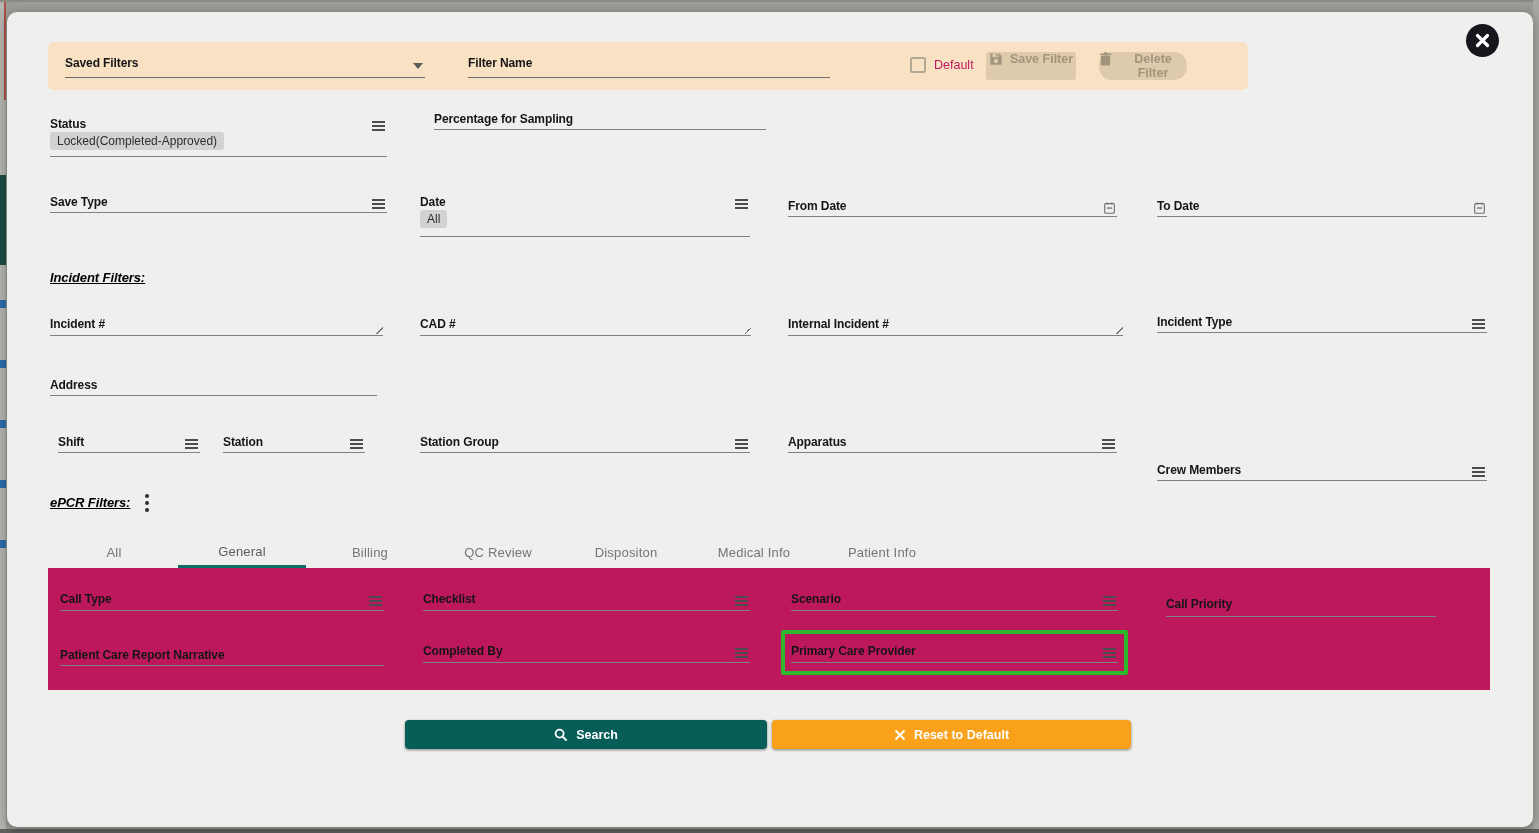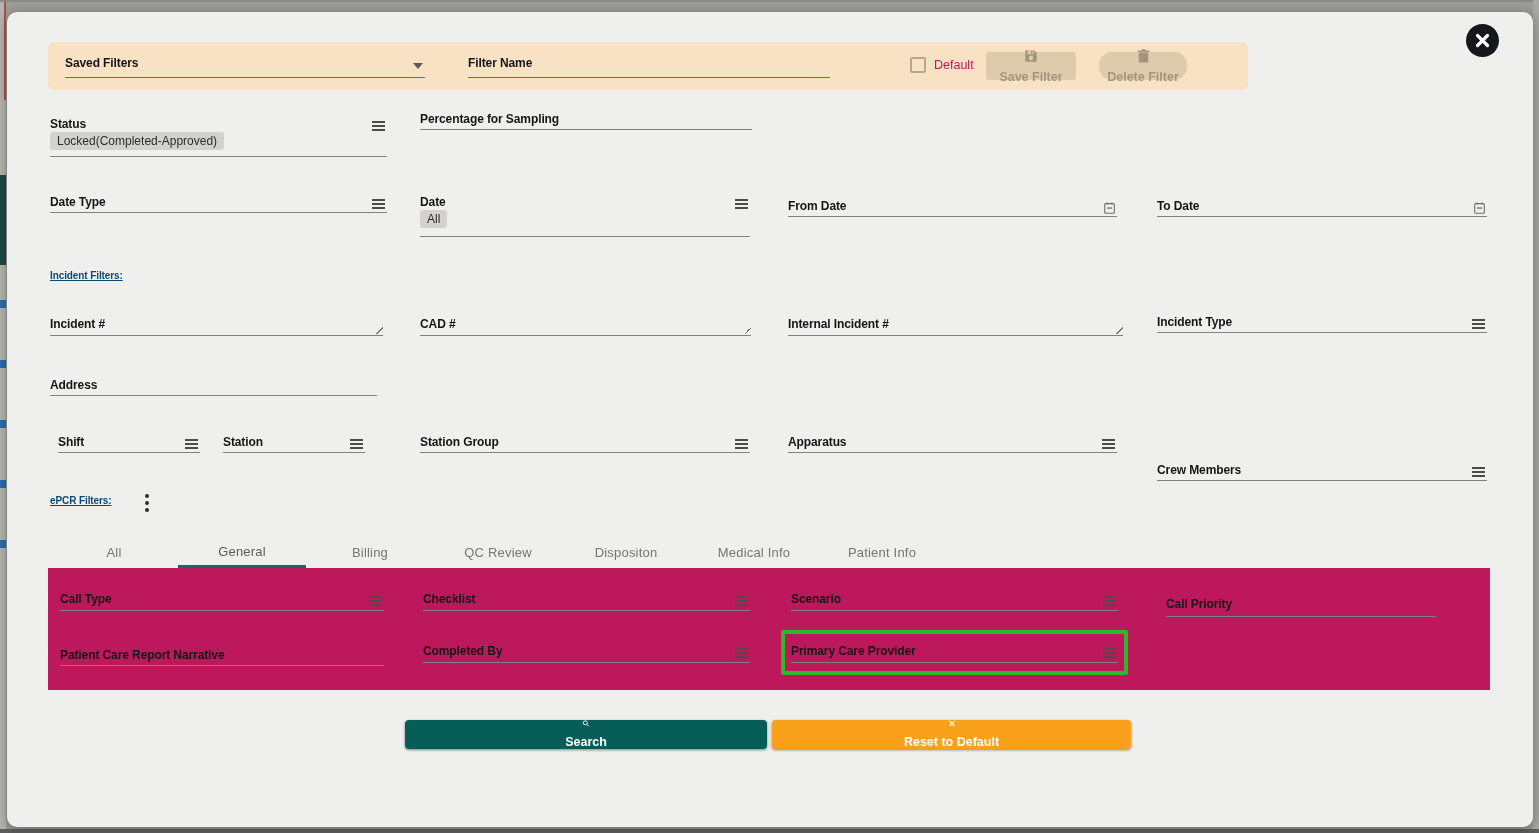--- a/index.html
+++ b/index.html
@@ -25,59 +25,59 @@
                background:#f8e2c3; border-radius:6px;padding-left:12px; }
   .bar-input { position:absolute; top:12px; height:24px; border-bottom:1px solid #6d6d6d; }
   .bar-input .lbl { position:absolute; left:0; top:2px; }
   .lbl { font-weight:700; font-size:12px; color:#151515; letter-spacing:-0.1px; white-space:nowrap; }
   .arrow-down { position:absolute; right:2px; top:9px; width:0; height:0;
                 border-left:5px solid transparent; border-right:5px solid transparent; border-top:6px solid #5a5a5a; }
   .checkbox { position:absolute; left:862px; top:15px; width:16px; height:16px;
               border:2px solid #b3a893; border-radius:2px; background:transparent; }
   .default-lbl { position:absolute; left:886px; top:16px; font-size:12.5px; color:#be185d; }
   .tan-btn { position:absolute; top:10px; height:28px; background:#ddcbab; border:none; border-radius:3px;
-             display:flex; align-items:center; justify-content:center; gap:7px;
-             font-family:"Liberation Sans", sans-serif; font-size:12.5px; font-weight:700; color:#a3957d;flex-direction:column; }
+             display:flex; align-items:flex-start; justify-content:center; gap:7px;
+             font-family:"Liberation Sans", sans-serif; font-size:12.5px; font-weight:700; color:#a3957d; }
   .tan-btn svg { flex:0 0 auto; }
 
   
   .field { position:absolute; border-bottom:1px solid #818181; }
   .field .lbl { position:absolute; left:0; top:0; }
   .ham { position:absolute; right:2px; top:4px; width:13px; height:2px; background:#4c4c4c;
          box-shadow:0 4px 0 #4c4c4c, 0 -4px 0 #4c4c4c; margin-top:4px; }
   .chip { position:absolute; left:0; background:#d3d2d1; border-radius:3px; padding:2px 7px;
           font-size:12px; color:#2e2e2e; white-space:nowrap; }
   .cal { position:absolute; right:2px; top:1px; }
   .rsz { position:absolute; right:0; bottom:1px; width:10px; height:10px;
          background:
            linear-gradient(135deg, transparent 40%, #777 40%, #777 48%, transparent 48%,
                            transparent 65%, #777 65%, #777 73%, transparent 73%);
          clip-path:polygon(100% 0, 100% 100%, 0 100%); }
-  .section-h { position:absolute; font-weight:700; font-size:10px; color:#0c4a6e;
-               text-decoration:underline; letter-spacing:-0.1px; }
+  .section-h { position:absolute; font-weight:700; font-size:13px; color:#000000;
+               text-decoration:underline; letter-spacing:-0.1px;font-style:italic; }
   .kebab { position:absolute; left:133px; top:481px; width:14px; height:20px;
            display:flex; flex-direction:column; align-items:center; justify-content:space-between; padding:1px 0; cursor:pointer; }
   .kebab i { width:4px; height:4px; border-radius:50%; background:#2c2c2c; }
 
   
   .tabs { position:absolute; left:43px; top:525px; width:896px; height:31px; display:flex; }
   .tab { width:128px; display:flex; align-items:center; justify-content:center;
          font-size:13px; color:#757575; cursor:pointer; letter-spacing:.2px; }
   .tab.active { color:#5c5c5c; border-bottom:3px solid #0a6e66; }
 
   
   .epcr-panel { position:absolute; left:41px; top:556px; width:1442px; height:122px; background:#be185d; }
   .hl-box { position:absolute; left:733px; top:62px; width:347px; height:45px;
             border:4px solid #2bb82b; border-radius:2px; }
 
   
   .action-btn { position:absolute; top:708px; height:29px; border:none; border-radius:4px;
                 display:flex; align-items:center; justify-content:center; gap:8px;
                 font-family:"Liberation Sans", sans-serif; font-weight:700; font-size:12.5px; color:#fff;
-                box-shadow:0 1px 3px rgba(0,0,0,.45); cursor:pointer;flex-direction:column; }
+                box-shadow:0 1px 3px rgba(0,0,0,.45); cursor:pointer; }
   .search-btn { left:398px; width:362px; background:#075e59; }
   .reset-btn  { left:765px; width:359px; background:#f9a11b; }
 </style>
 </head>
 <body>
 
 <div class="edge-left">
   <span class="seg" style="top:0;height:100px;left:4px;width:2px;background:#b05050"></span>
   <span class="seg" style="top:175px;height:90px;background:#1d4a42"></span>
   <span class="seg" style="top:300px;height:8px;background:#2b6cb0"></span>
@@ -126,26 +126,26 @@
       </svg>
       <span>Delete Filter</span>
     </button>
   </div>
 
   <div class="field" style="left:43px;top:105px;width:337px;height:40px;">
     <span class="lbl">Status</span>
     <span class="ham"></span>
     <span class="chip" style="top:15px;">Locked(Completed-Approved)</span>
   </div>
-  <div class="field" style="left:413px;top:100px;width:332px;height:18px;">
+  <div class="field" style="left:427px;top:100px;width:332px;height:18px;">
     <span class="lbl">Percentage for Sampling</span>
   </div>
 
   <div class="field" style="left:43px;top:183px;width:337px;height:18px;">
-    <span class="lbl">Date Type</span>
+    <span class="lbl">Save Type</span>
     <span class="ham"></span>
   </div>
   <div class="field" style="left:413px;top:183px;width:330px;height:42px;">
     <span class="lbl">Date</span>
     <span class="ham"></span>
     <span class="chip" style="top:15px;">All</span>
   </div>
   <div class="field" style="left:781px;top:187px;width:329px;height:18px;">
     <span class="lbl">From Date</span>
     <span class="cal">

